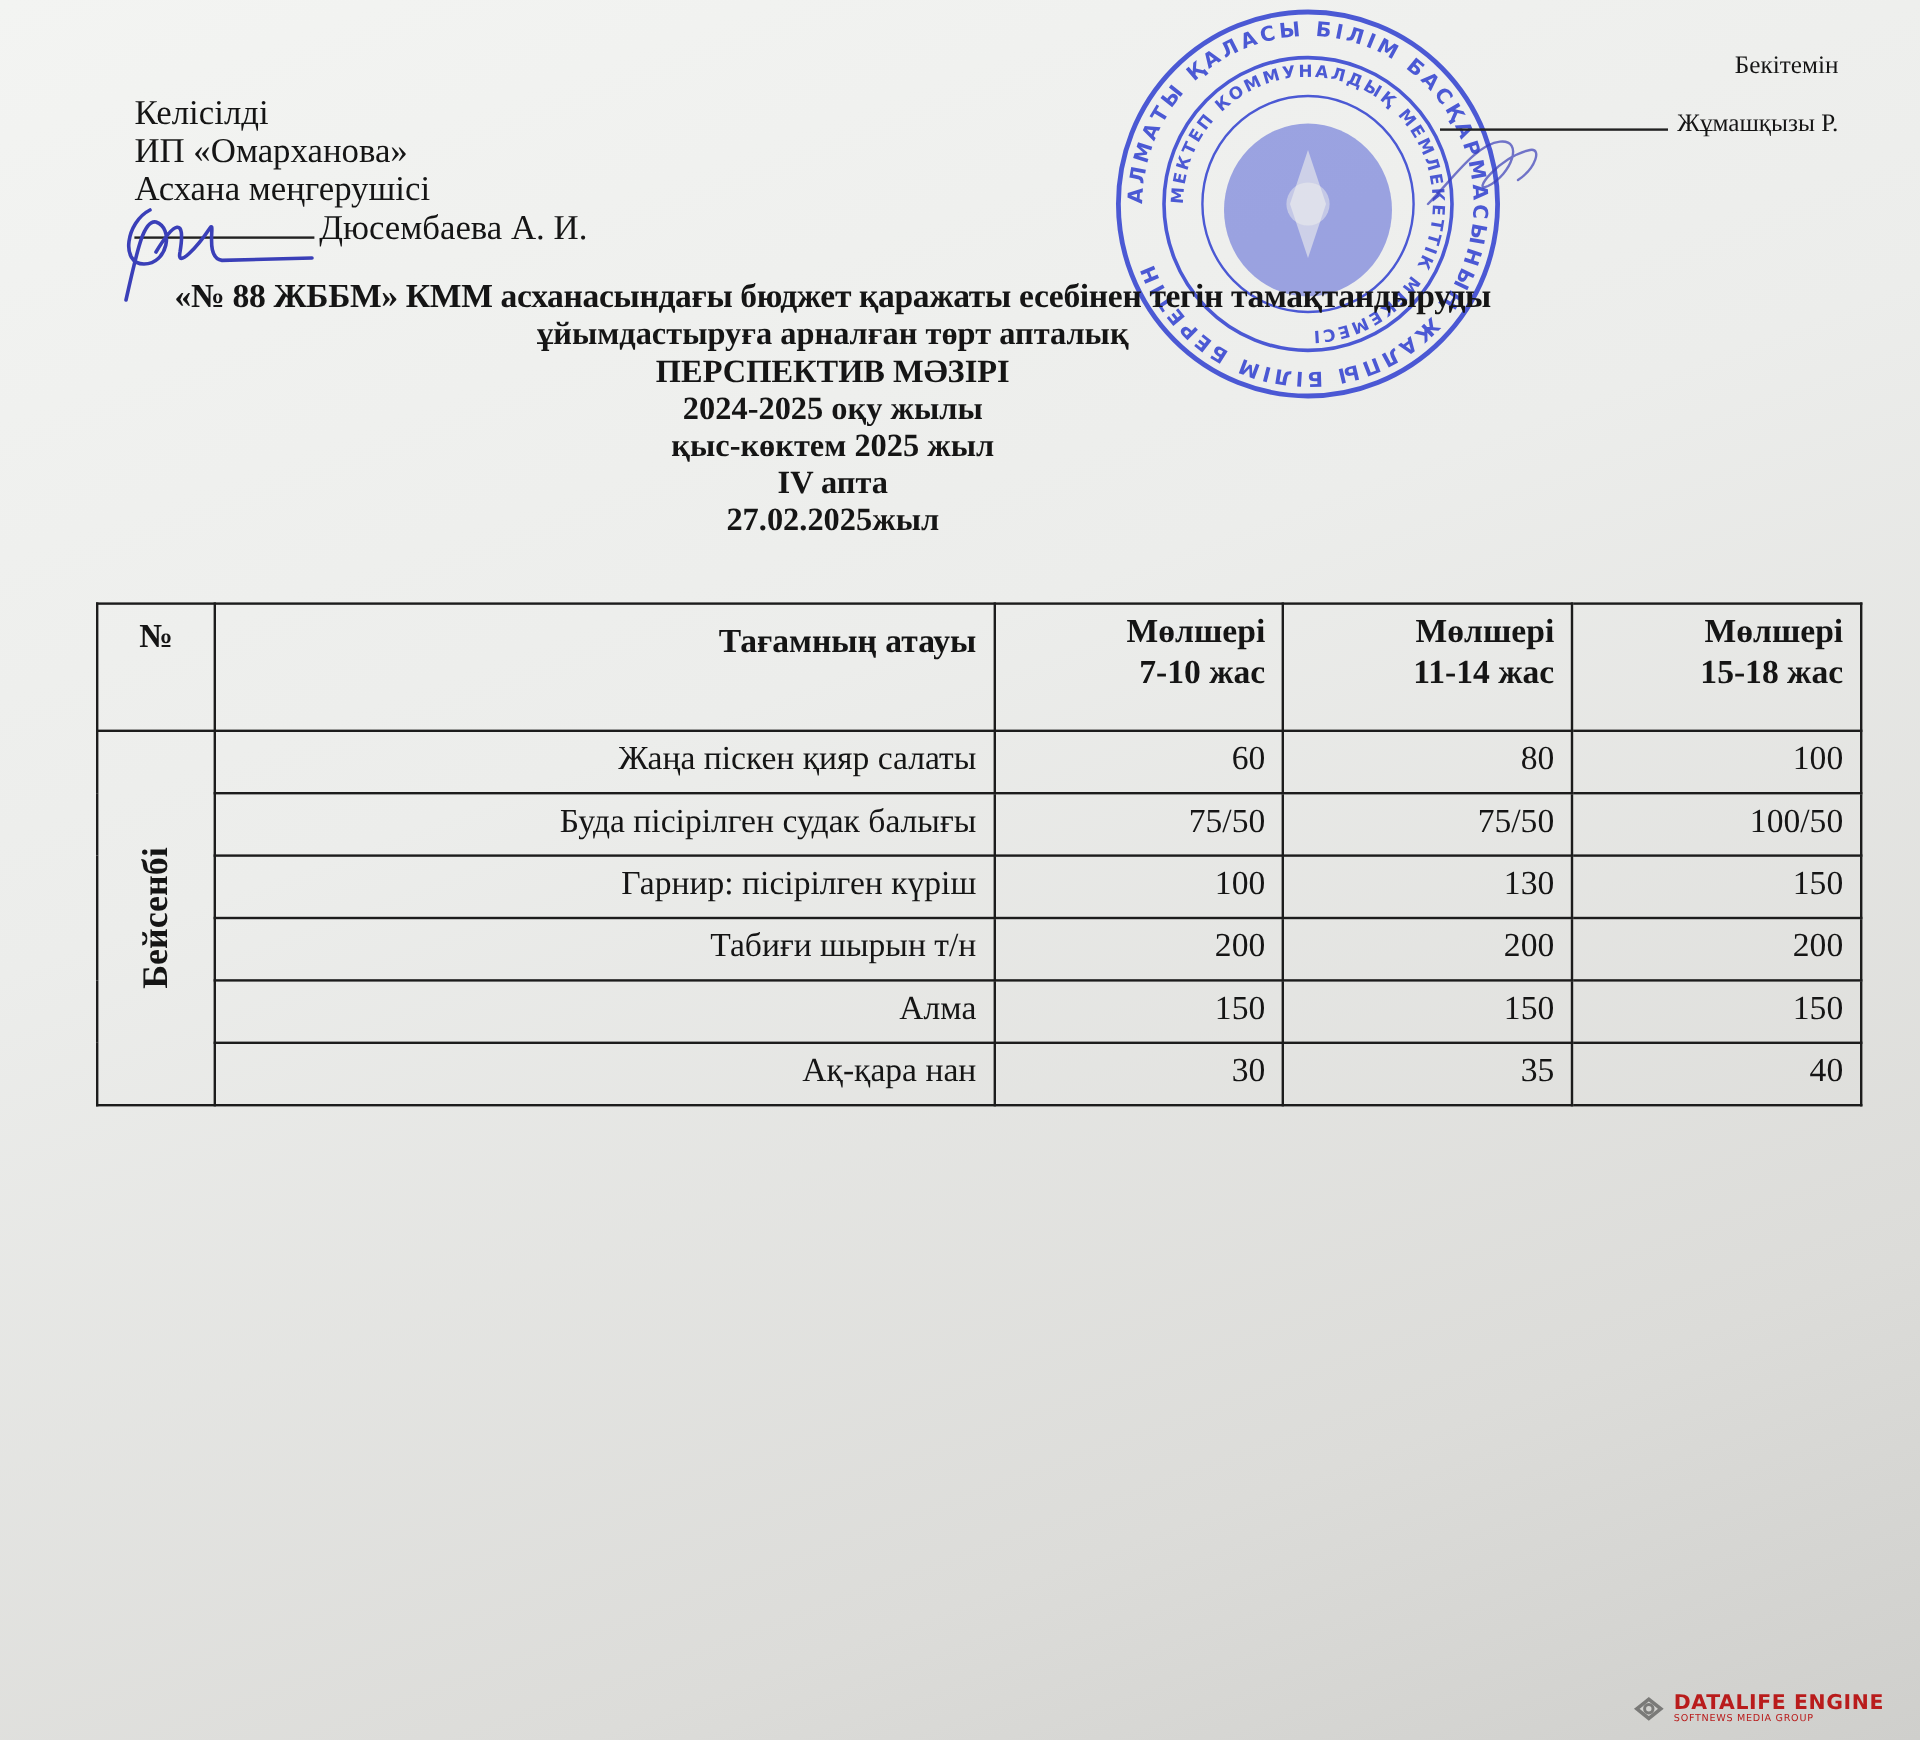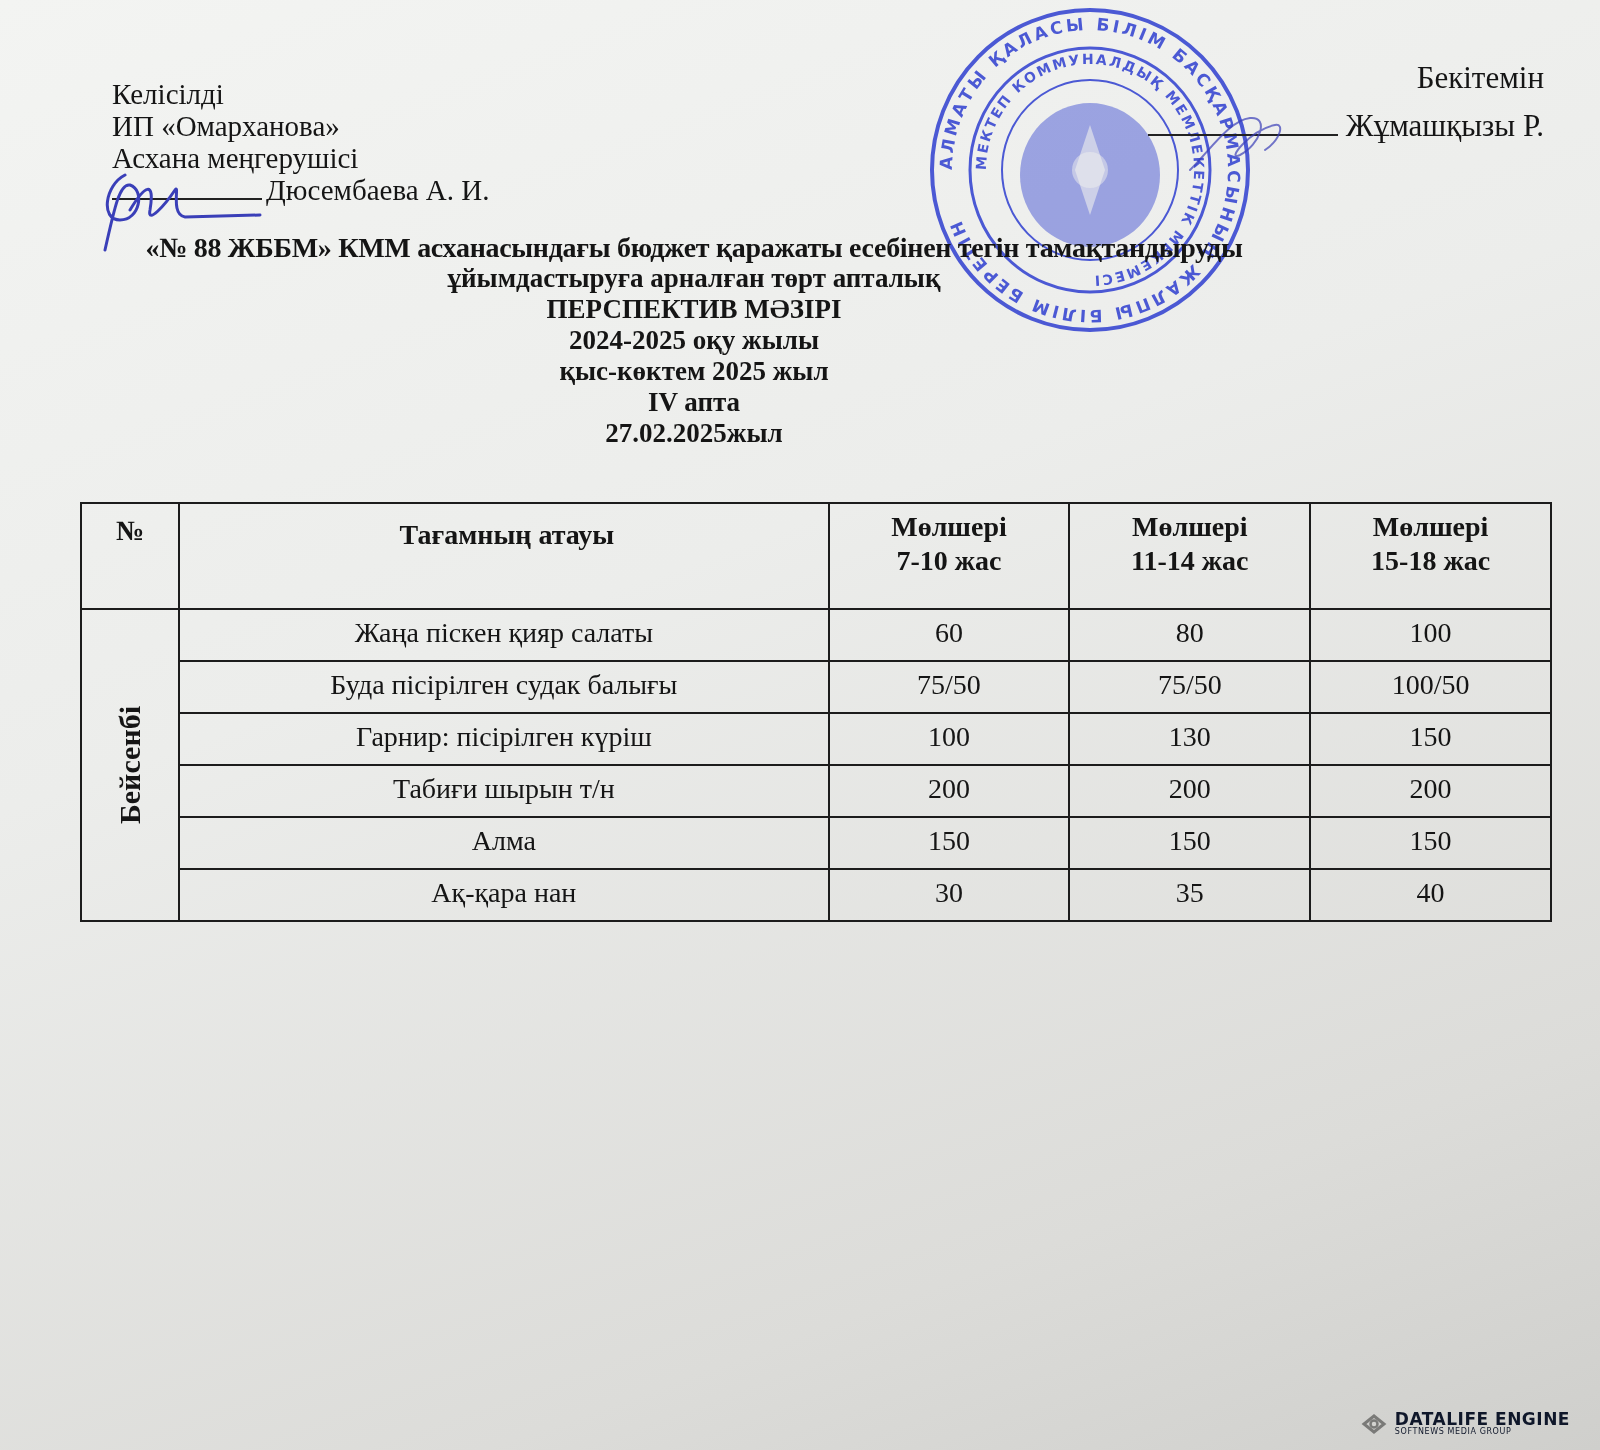--- a/index.html
+++ b/index.html
@@ -7,39 +7,39 @@
     width: 1600px; height: 1450px; overflow: hidden;
     background: linear-gradient(160deg, #f3f4f2 0%, #ecedeb 40%, #dcdcd9 80%, #cfcfcc 100%);
     font-family: "Liberation Serif", "DejaVu Serif", serif;
     color: #151515;
     position: relative;
   }
   .abs { position: absolute; }
   .left-block { left: 112px; top: 78px; font-size: 29px; line-height: 32px; }
   .left-block div { white-space: nowrap; }
   .sig-line { display: inline-block; width: 150px; border-bottom: 2px solid #222; margin-right: 4px; vertical-align: baseline; }
-  .right-block { right: 56px; top: 30px; font-size: 31px; line-height: 48px; text-align: right; margin-top: 24px; }
+  .right-block { right: 68px; top: 30px; font-size: 21px; line-height: 48px; text-align: right; }
   .right-block div { white-space: nowrap; }
   .sig-line-r { display: inline-block; width: 190px; border-bottom: 2px solid #222; margin-right: 8px; }
   .title-block { left: 0; width: 1388px; top: 232px; text-align: center; font-weight: bold; font-size: 27px; line-height: 31px; }
   .title-block div { white-space: nowrap; }
   .title-line1 { font-size: 28px; letter-spacing: -0.3px; }
   table.menu { position: absolute; left: 80px; top: 502px; width: 1472px; border-collapse: collapse; font-size: 28px; }
-  table.menu td, table.menu th { border: 2px solid #1c1c1c; vertical-align: top; text-align: center; padding: 6px 14px; font-weight: normal; }
+  table.menu td, table.menu th { border: 2px solid #1c1c1c; vertical-align: top; text-align: right; padding: 6px 14px; font-weight: normal; }
   table.menu th { font-weight: bold; height: 84px; line-height: 34px; }
   table.menu th.num { text-align: center; width: 72px; padding-top: 10px; }
   table.menu th.name { width: 660px; padding-left: 20px; padding-top: 14px; }
   table.menu th.qty { width: 220px; }
   table.menu td { height: 38px; line-height: 34px; }
   .day-cell { position: relative; width: 72px; padding: 0 !important; }
   .day-label { position: absolute; left: 50%; top: 50%; transform: translate(-50%, -50%) rotate(-90deg); font-weight: bold; font-size: 30px; white-space: nowrap; }
   .stamp { left: 925px; top: 5px; width: 330px; height: 330px; }
   .ink-sig { left: 95px; top: 165px; width: 170px; height: 90px; }
   .ink-sig-r { left: 1180px; top: 110px; width: 120px; height: 70px; }
-  .watermark { right: 30px; bottom: 14px; color: #0f172a; display: flex; align-items: center; gap: 8px; font-family: "DejaVu Sans", sans-serif; }
+  .watermark { right: 30px; bottom: 14px; color: #b91c1c; display: flex; align-items: center; gap: 8px; font-family: "DejaVu Sans", sans-serif; }
   .wm-text { display: flex; flex-direction: column; line-height: 1; }
   .wm-title { font-weight: bold; font-size: 17px; letter-spacing: 0.5px; }
   .wm-sub { font-size: 8px; letter-spacing: 0.6px; margin-top: 0; }
 </style>
 </head>
 <body>
 
 <svg class="abs stamp" viewBox="0 0 330 330">
   <g fill="none" stroke="#2f3fd0" opacity="0.85">
     <ellipse cx="165" cy="165" rx="158" ry="160" stroke-width="4"></ellipse>

